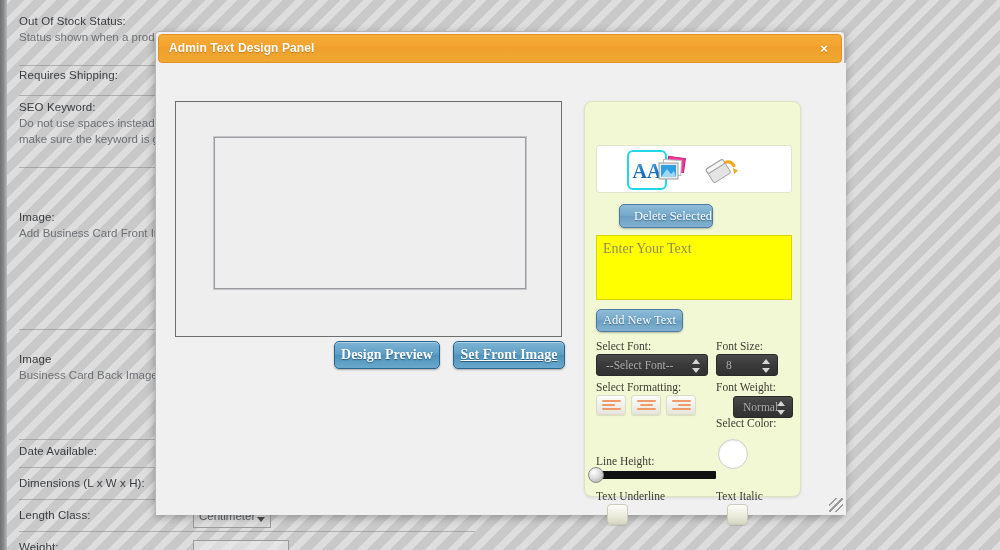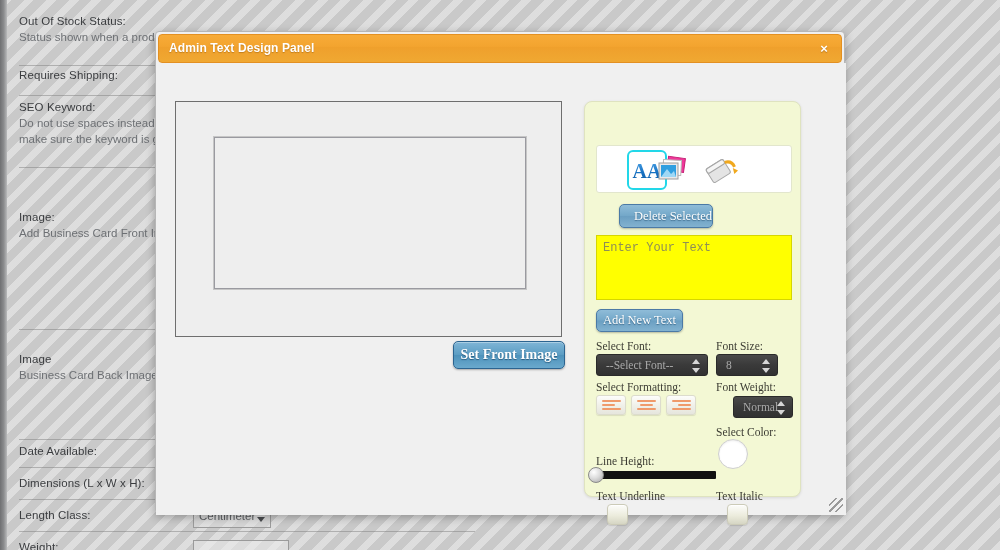--- a/index.html
+++ b/index.html
@@ -138,21 +138,21 @@
     background: linear-gradient(to bottom, #7fb5d6 0%, #5d9ec4 48%, #4f93bb 52%, #6aa9cd 100%);
     color: #ffffff;
     font-family: "Liberation Serif", serif;
     font-size: 14px; font-weight: bold;
     text-shadow: 0 1px 1px rgba(20,60,90,0.65);
     cursor: pointer;
     box-shadow: 0 1px 2px rgba(0,0,0,0.30), inset 0 1px 0 rgba(255,255,255,0.35);
     line-height: 26px; text-align: center;
   }
   #btn-design-preview { left: 178px; top: 278px; width: 106px; }
-  #btn-set-front-image { left: 297px; top: 278px; width: 112px; }
+  #btn-set-front-image { left: 297px; top: 278px; width: 112px; text-decoration: underline; }
 
   
   #selection-panel {
     position: absolute; left: 428px; top: 38px;
     width: 217px; height: 396px;
     background: #f3f8d4;
     border: 1px solid #dfe3c0;
     border-radius: 8px;
     box-shadow: 0 1px 3px rgba(0,0,0,0.10);
   }
@@ -199,22 +199,22 @@
     margin-left: 23px;
   }
 
   #text-area {
     position: absolute; left: 11px; top: 133px;
     width: 196px; height: 65px;
     background: #ffff00;
     border: 1px solid #d6d600;
     resize: none;
     padding: 5px 6px;
-    font-family: Liberation Mono, monospace;
-    font-size: 12px;
+    font-family: Liberation Serif, serif;
+    font-size: 14px;
     color: #8a8a00;
     outline: none;
   }
   #text-area::placeholder { color: #8f8f55; }
 
   #btn-add-new-text {
     position: absolute; left: 11px; top: 207px;
     width: 87px; height: 23px;
     border: 1px solid #4b7aa6;
     border-radius: 5px;
@@ -281,21 +281,21 @@
     box-shadow: 0 1px 1px rgba(0,0,0,0.10);
   }
   #fmt-left { left: 11px; }
   #fmt-center { left: 46px; }
   #fmt-right { left: 81px; }
   .fmt-btn i {
     position: absolute; display: block;
     height: 2px; background: #ef9a6b; border-radius: 1px;
   }
 
-  #lbl-select-color { left: 131px; top: 324px; text-align: right; }
+  #lbl-select-color { left: 131px; top: 315px; text-align: right; }
   #color-swatch {
     position: absolute; left: 133px; top: 337px;
     width: 30px; height: 30px;
     border-radius: 50%;
     background: #ffffff;
     border: 1px solid #cfcfcf;
     box-shadow: inset 0 1px 2px rgba(0,0,0,0.08);
     cursor: pointer;
   }
 
@@ -392,20 +392,21 @@
     <span id="titlebar-text">Admin Text Design Panel</span>
     <span id="close-btn">×</span>
   </div>
 
   <div id="dialog-body">
 
     <div id="canvas-outer">
       <div id="canvas-inner"></div>
     </div>
 
+    <div id="btn-design-preview" class="btn-blue">Design Preview</div>
     <div id="btn-set-front-image" class="btn-blue">Set Front Image</div>
 
     <div id="selection-panel">
 
 
       <div id="icon-strip">
 
         <div id="icon-text" class="tool-icon selected">
           <svg width="36" height="36" viewBox="0 0 36 36">
             <defs>

